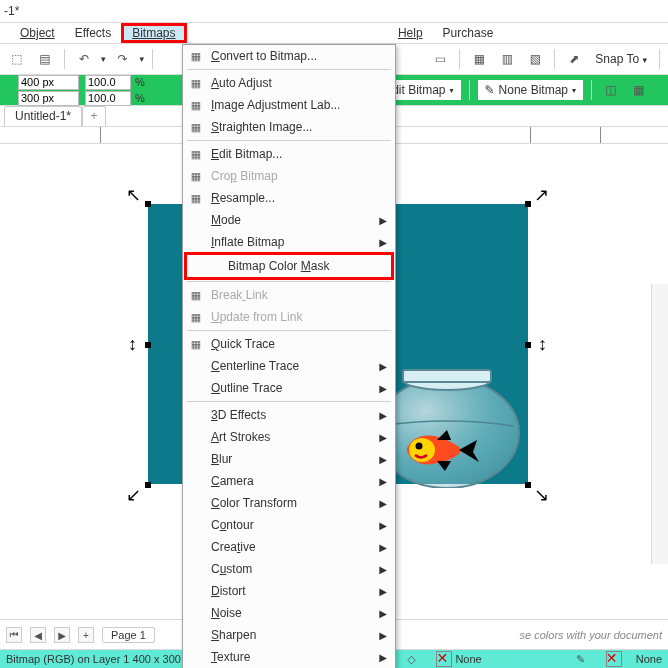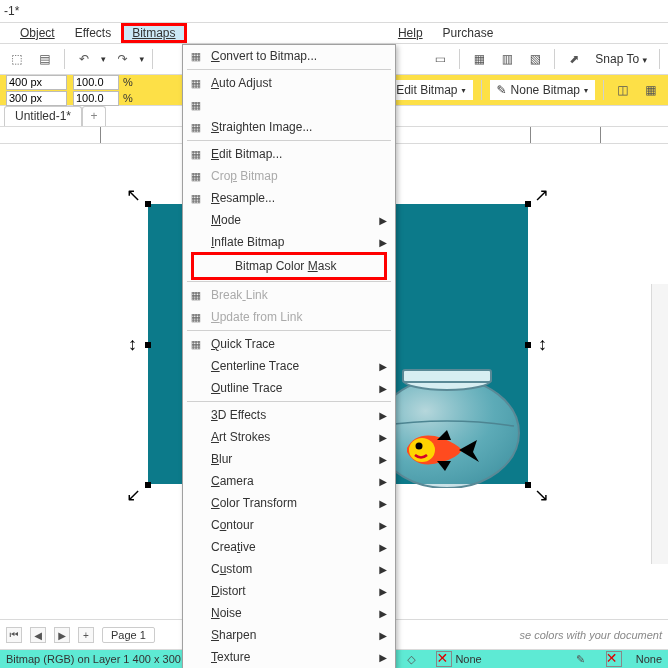--- a/index.html
+++ b/index.html
@@ -72,24 +72,24 @@
     width: 55px;
     height: 13px;
     font-size: 11px;
     border: 1px solid #bbb;
     padding: 0 2px;
   }
   .pct { margin-left:4px; font-size:11px;}
   .toolbar2 {
     display: flex;
     align-items: center;
-    background: #fde047;
+    background: #22c55e;
     border-bottom: 1px solid #dadada;
     height: 30px;
-    padding: 0 6px;
+    padding: 0 18px;
     gap: 6px;
   }
   .tabstrip {
     display:flex;
     height: 20px;
     background: #ffffff;
     border-bottom: 1px solid #dadada;
     padding-left: 4px;
   }
   .doctab {
@@ -170,21 +170,21 @@
   .dd-item .arrow {
     position: absolute;
     right: 8px;
     font-size: 10px;
     color:#333;
   }
   .dd-sep { height: 1px; background: #d0d0d0; margin: 2px 4px; }
   .dd-item.boxed {
     border: 3px solid #ff0000;
     height: 22px;
-    margin: -1px 8px;
+    margin: -1px 1px;
     padding-left: 17px;
   }
   .status-strip {
     position:absolute;
     bottom: 18px;
     left:0; right:0;
     height: 30px;
     background:#fff;
     border-top:1px solid #dadada;
     display:flex;
@@ -391,20 +391,21 @@
       <span class="ico">▦</span>
       <span class="lbl"><span class="u">C</span>onvert to Bitmap...</span>
     </div>
     <div class="dd-sep"></div>
     <div class="dd-item">
       <span class="ico">▦</span>
       <span class="lbl"><span class="u">A</span>uto Adjust</span>
     </div>
     <div class="dd-item">
       <span class="ico">▦</span>
+      <span class="lbl"><span class="u">I</span>mage Adjustment Lab...</span>
     </div>
     <div class="dd-item">
       <span class="ico">▦</span>
       <span class="lbl"><span class="u">S</span>traighten Image...</span>
     </div>
     <div class="dd-sep"></div>
     <div class="dd-item">
       <span class="ico">▦</span>
       <span class="lbl"><span class="u">E</span>dit Bitmap...</span>
     </div>

